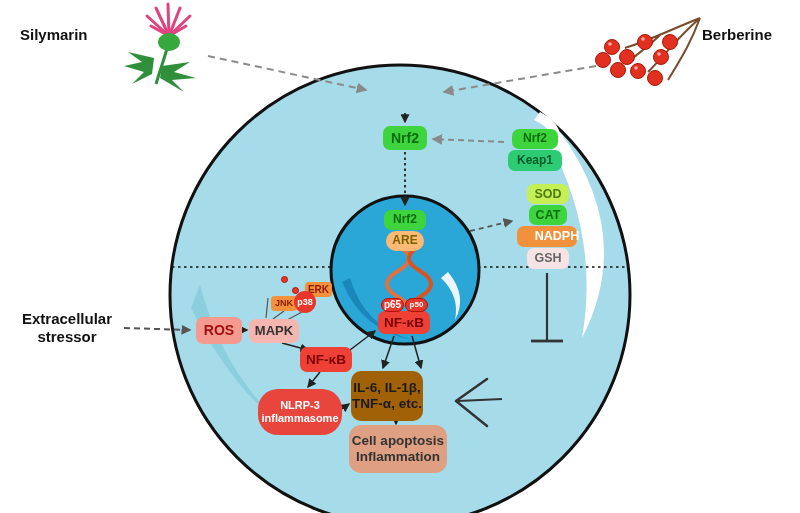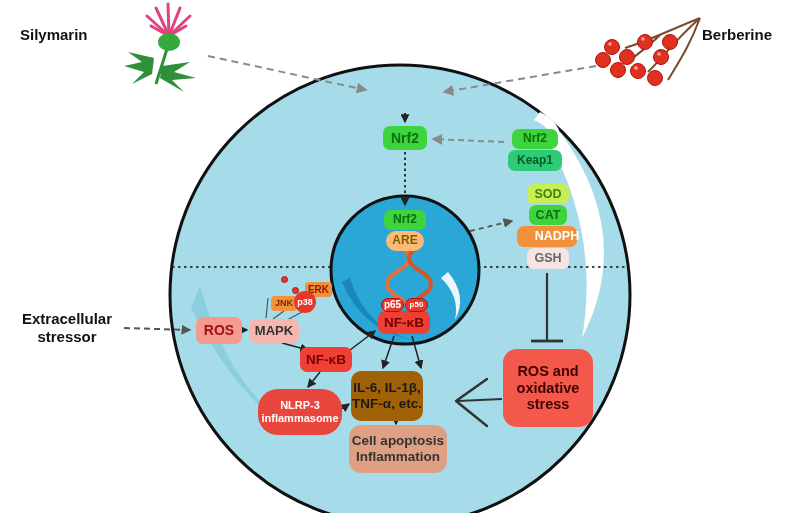--- a/index.html
+++ b/index.html
@@ -186,17 +186,14 @@
   <div class="box" id="nfkb-nuc">NF-κB</div>
   <div class="box" id="p65">p65</div>
   <div class="box" id="p50">p50</div>
 
   <div class="box" id="nlrp3">NLRP-3
 inflammasome</div>
   <div class="box" id="cytokines">IL-6, IL-1β,
 TNF-α, etc.</div>
   <div class="box" id="apoptosis">Cell apoptosis
 Inflammation</div>
-  <div class="box" id="ros-stress">ROS and
-oxidative
-stress</div>
 
 </div>
 
 </body></html>

